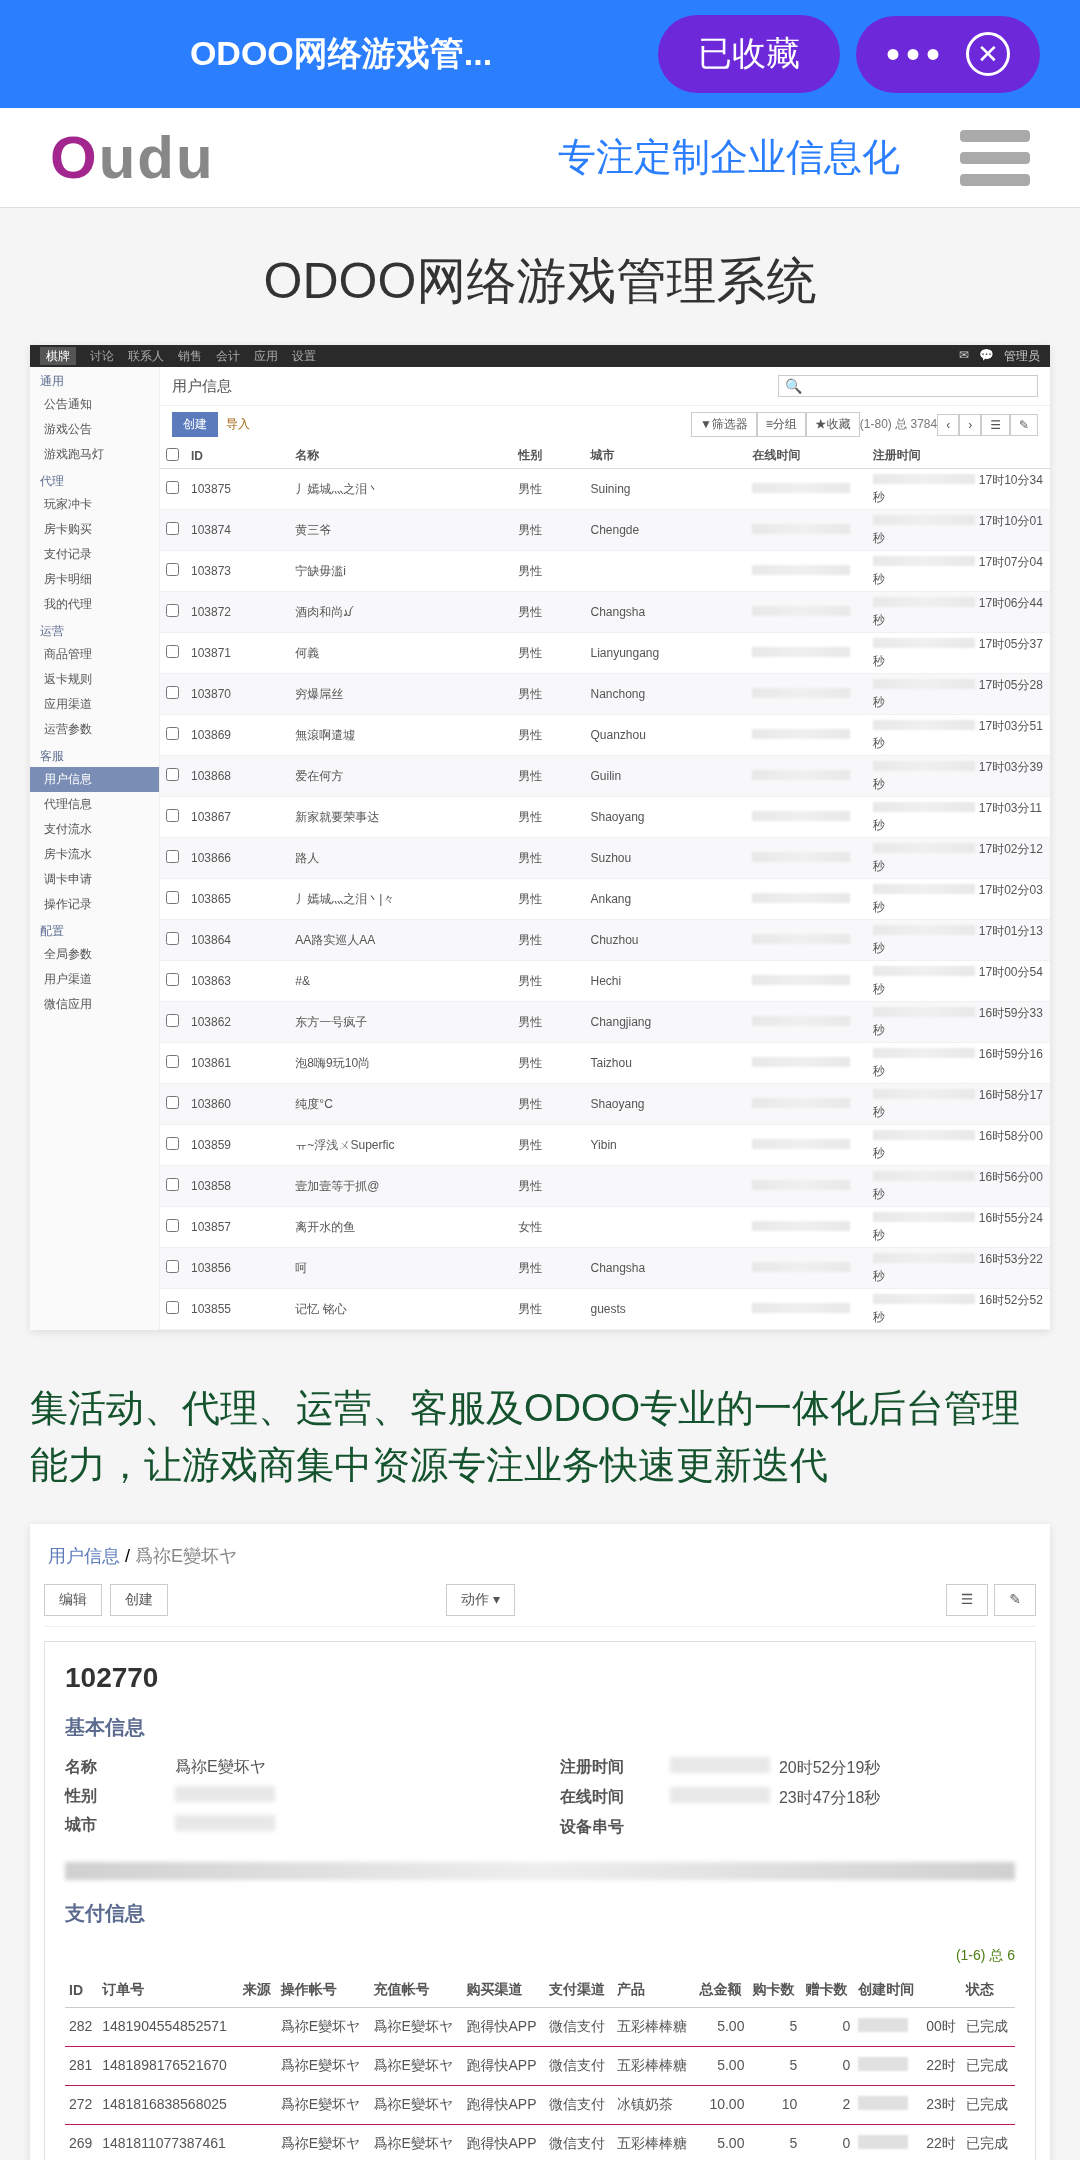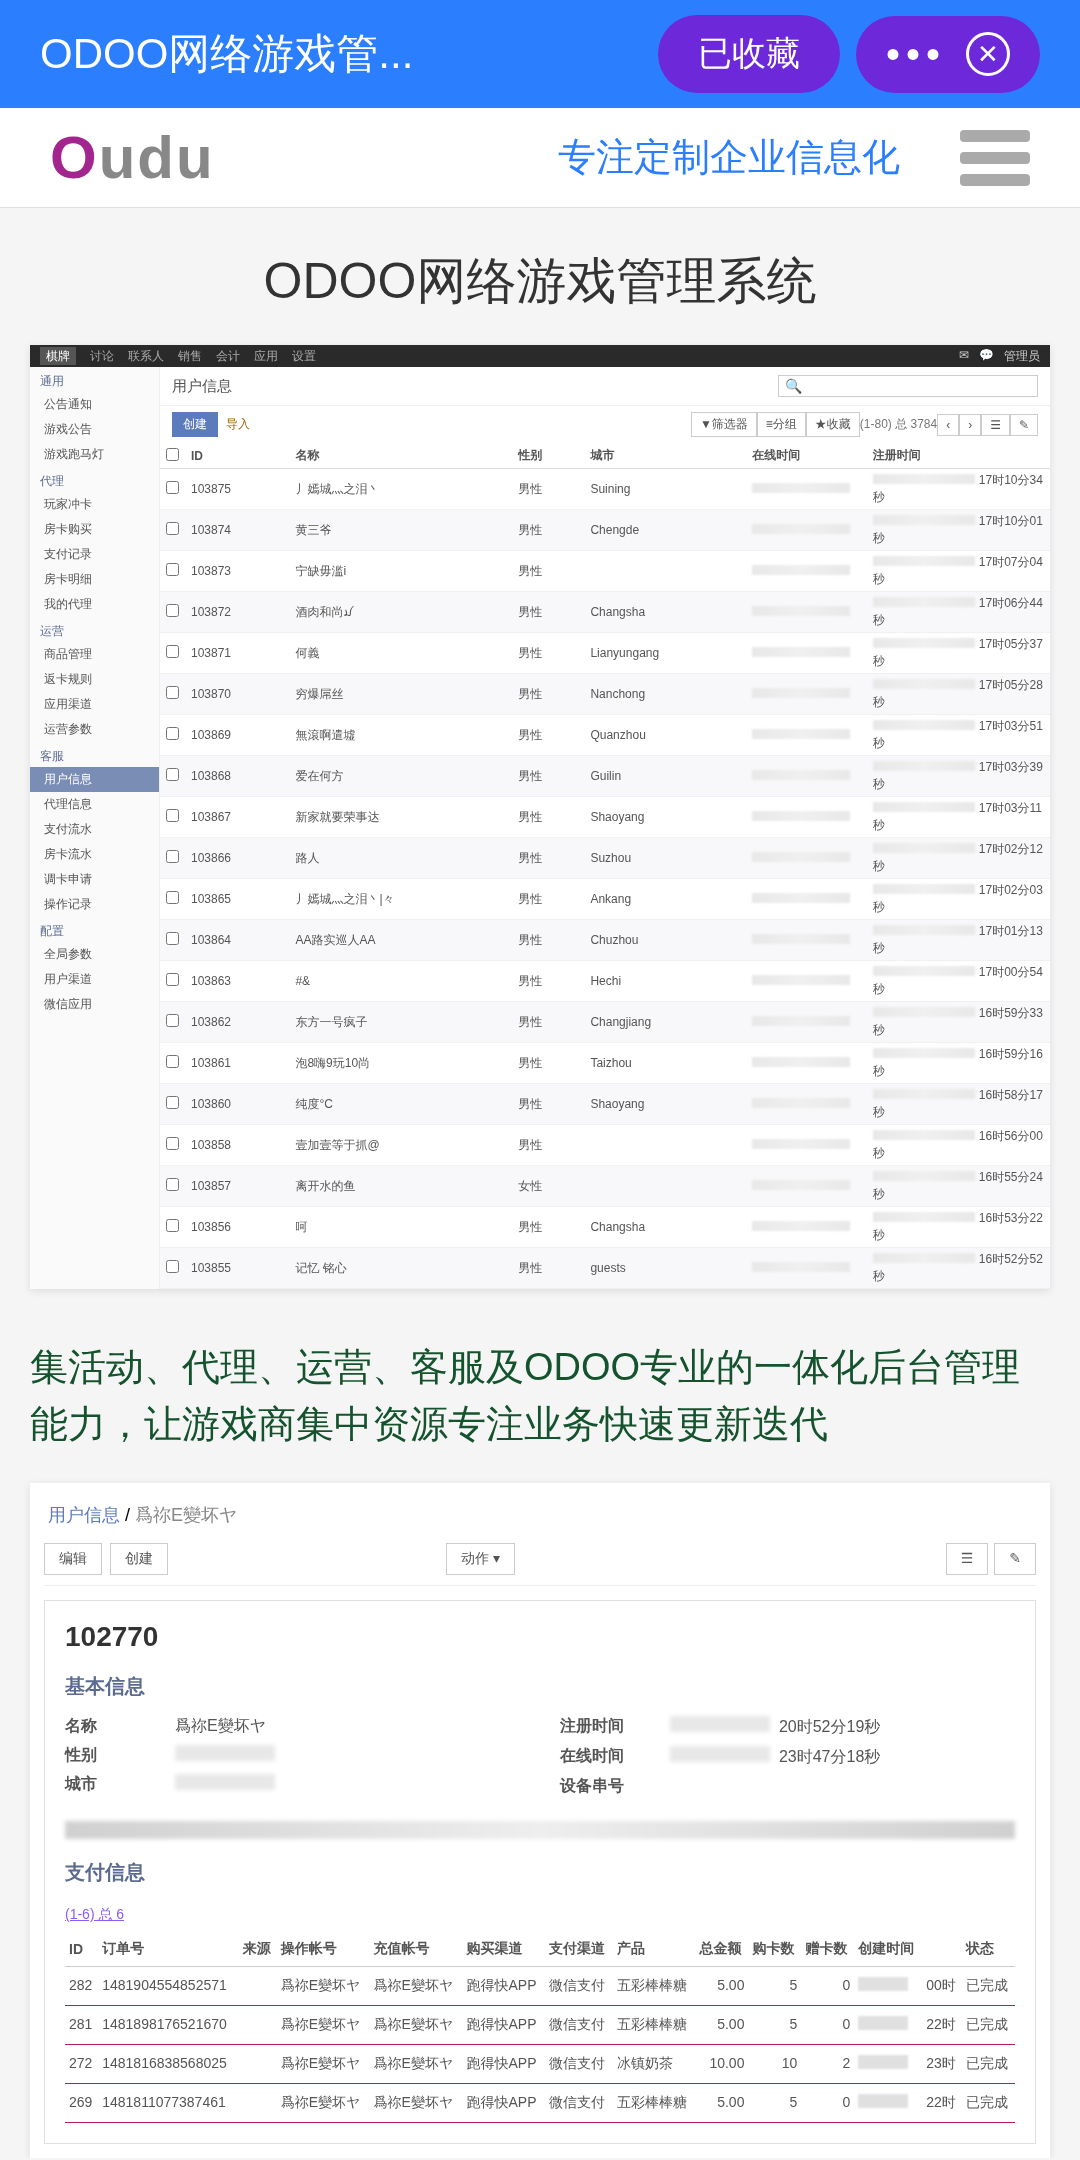--- a/index.html
+++ b/index.html
@@ -1,20 +1,20 @@
 <!DOCTYPE html>
 <html><head>
 <meta charset="utf-8">
 <style>
 * { margin: 0; padding: 0; box-sizing: border-box; }
 body { font-family: -apple-system, "Helvetica Neue", Arial, sans-serif; background: #f5f5f5; width: 1080px; }
 
 
 .top-bar { background: #2b7fff; height: 108px; display: flex; align-items: center; padding: 0 40px; color: #fff; }
-.top-title { font-size: 42px; font-weight: 400; flex: 1; }
+.top-title { font-size: 34px; font-weight: 700; flex: 1; text-align: center; }
 .pill { background: #6d28d9; border-radius: 40px; padding: 16px 40px; font-size: 34px; margin-left: 16px; display: flex; align-items: center; }
 .pill-icons { padding: 16px 30px; }
 .dots { font-size: 40px; letter-spacing: 6px; margin-right: 20px; }
 .close-circ { width: 44px; height: 44px; border: 3px solid #fff; border-radius: 50%; display: inline-flex; align-items: center; justify-content: center; font-size: 26px; }
 
 
 .header { background: #fff; height: 100px; display: flex; align-items: center; padding: 0 50px; border-bottom: 1px solid #e0e0e0; }
 .logo { font-size: 60px; font-weight: bold; color: #888; letter-spacing: 2px; }
 .logo-o { color: #a3268f; }
 .tagline { margin-left: auto; color: #2b7fff; font-size: 38px; margin-right: 60px; }
@@ -70,21 +70,21 @@
 .rec-id { font-size: 28px; font-weight: bold; color: #333; margin-bottom: 20px; }
 .sec-title { color: #5b6b8f; font-size: 20px; font-weight: bold; margin: 16px 0 12px; }
 .form-grid { display: flex; gap: 40px; font-size: 16px; }
 .form-col { flex: 1; }
 .form-row { display: flex; padding: 4px 0; }
 .form-label { width: 110px; color: #555; font-weight: bold; }
 .form-val { color: #555; }
 .blur-val { display: inline-block; background: #e8e8e8; filter: blur(2px); width: 100px; height: 16px; }
 .long-blur { background: linear-gradient(90deg,#d0d0d0,#eee,#d0d0d0); height: 18px; margin: 20px 0; filter: blur(2px); }
 
-.pay-count { color: #8b5cf6; font-size: 14px; padding: 8px 0; text-decoration: underline; }
+.pay-count { text-align: right; color: #4d7c0f; font-size: 14px; padding: 8px 0; }
 .pay-table { width: 100%; border-collapse: collapse; font-size: 14px; }
 .pay-table th { text-align: left; padding: 8px 4px; border-bottom: 1px solid #ccc; color: #555; font-weight: bold; }
 .pay-table td { padding: 10px 4px; border-bottom: 1px solid #be185d; color: #555; vertical-align: top; }
 .pay-table .num { text-align: right; }
 .blur-sm { display: inline-block; background: #e0e0e0; filter: blur(1px); width: 50px; height: 14px; }
 </style>
 </head>
 <body>
 
 <div class="top-bar">
@@ -319,20 +319,29 @@
               <td class="chk"><input type="checkbox" style=""></td>
     <td>103860</td>
               <td>纯度°C</td>
               <td>男性</td>
               <td>Shaoyang</td>
     <td><span class="blur-cell"></span></td>
     <td><span class="blur-cell" style="width:60%"></span> 16时58分17秒</td>
             </tr>
             <tr>
               <td class="chk"><input type="checkbox" style=""></td>
+    <td>103859</td>
+              <td>ㅠ~浮浅ㄨSuperfic</td>
+              <td>男性</td>
+              <td>Yibin</td>
+    <td><span class="blur-cell"></span></td>
+    <td><span class="blur-cell" style="width:60%"></span> 16时58分00秒</td>
+            </tr>
+            <tr>
+              <td class="chk"><input type="checkbox" style=""></td>
     <td>103858</td>
               <td>壹加壹等于抓@</td>
               <td>男性</td>
               <td></td>
     <td><span class="blur-cell"></span></td>
     <td><span class="blur-cell" style="width:60%"></span> 16时56分00秒</td>
             </tr>
             <tr>
               <td class="chk"><input type="checkbox" style=""></td>
     <td>103857</td>

